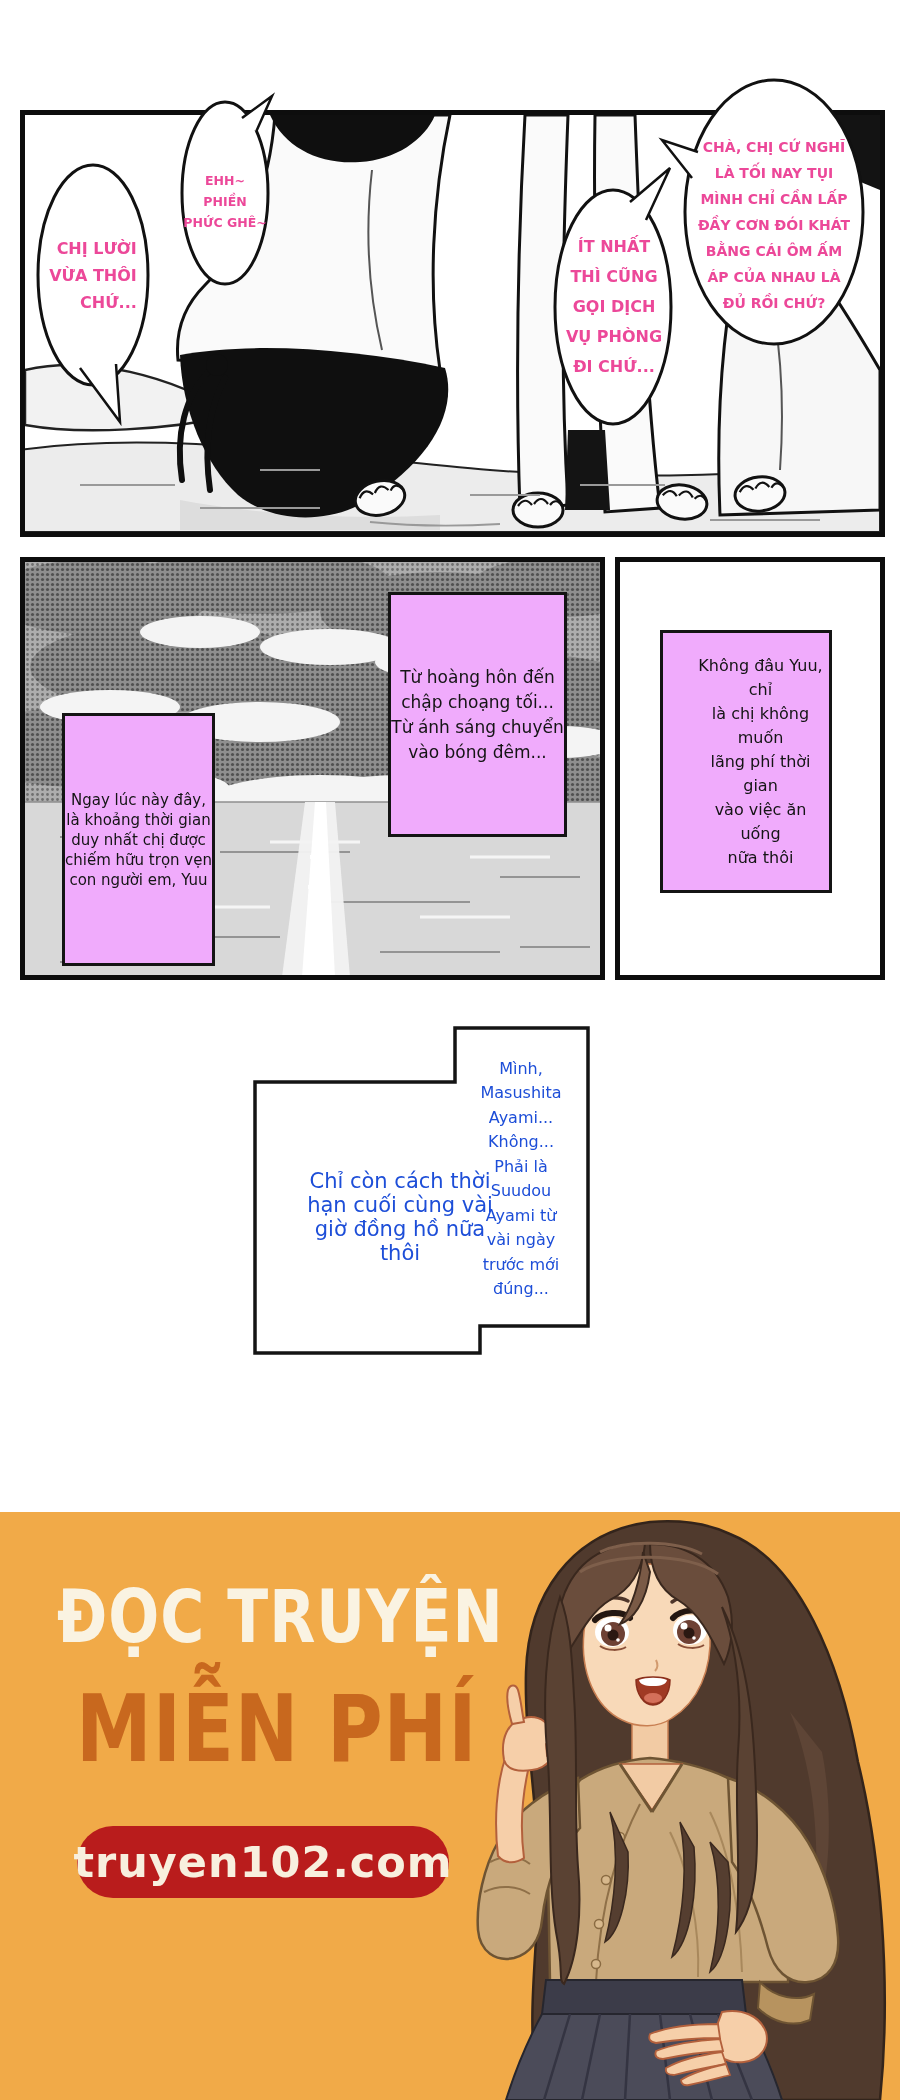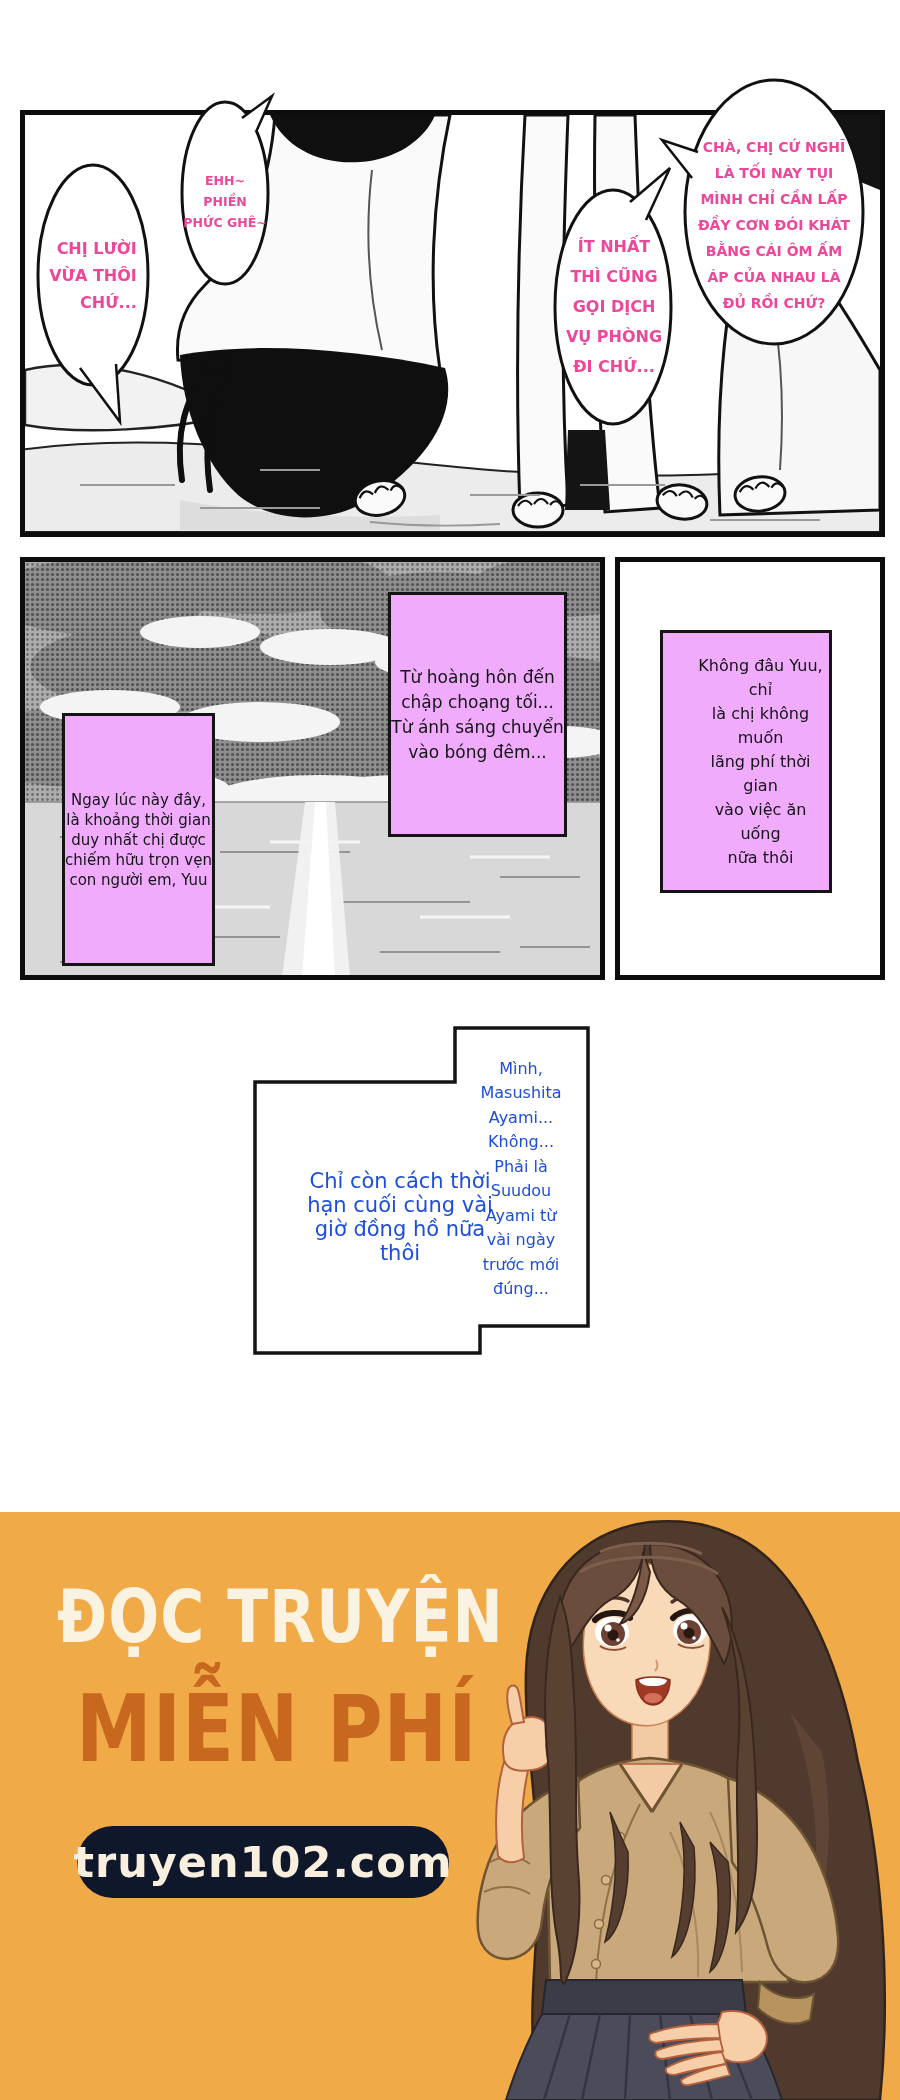--- a/index.html
+++ b/index.html
@@ -11,21 +11,21 @@
        white-space:pre-line;color:#141414;font-family:"DejaVu Sans",sans-serif;}
   .btxt{position:absolute;display:flex;align-items:center;justify-content:center;text-align:center;
         white-space:pre-line;font-weight:bold;color:#ec4899;font-family:"DejaVu Sans",sans-serif;}
   .freetxt{position:absolute;display:flex;align-items:center;justify-content:center;text-align:center;
         white-space:pre-line;color:#1d4ed8;font-family:"DejaVu Sans",sans-serif;}
   .banner{position:absolute;left:0;top:1512px;width:900px;height:588px;background:#F1AA48;overflow:hidden;}
   .banner-title1{position:absolute;left:57px;top:62px;font-size:60px;font-weight:bold;color:#FAF3E2;
         letter-spacing:1px;transform:scaleY(1.22);transform-origin:left top;}
   .banner-title2{position:absolute;left:76px;top:162px;font-size:76px;font-weight:bold;color:#C8681E;
         letter-spacing:1px;transform:scaleY(1.22);transform-origin:left top;}
-  .url-btn{position:absolute;left:77px;top:314px;width:372px;height:72px;border-radius:36px;background:#0f172a;
+  .url-btn{position:absolute;left:77px;top:314px;width:372px;height:72px;border-radius:36px;background:#b91c1c;
         display:flex;align-items:center;justify-content:center;cursor:pointer;}
   .url-btn span{font-size:43px;font-weight:bold;color:#F8EFDE;letter-spacing:1px;}
 </style>
 </head>
 <body>
 
 <div class="page">
 
   <svg class="abs" style="left:20px;top:70px;" width="865" height="470" viewBox="0 0 865 470">
     <defs>

